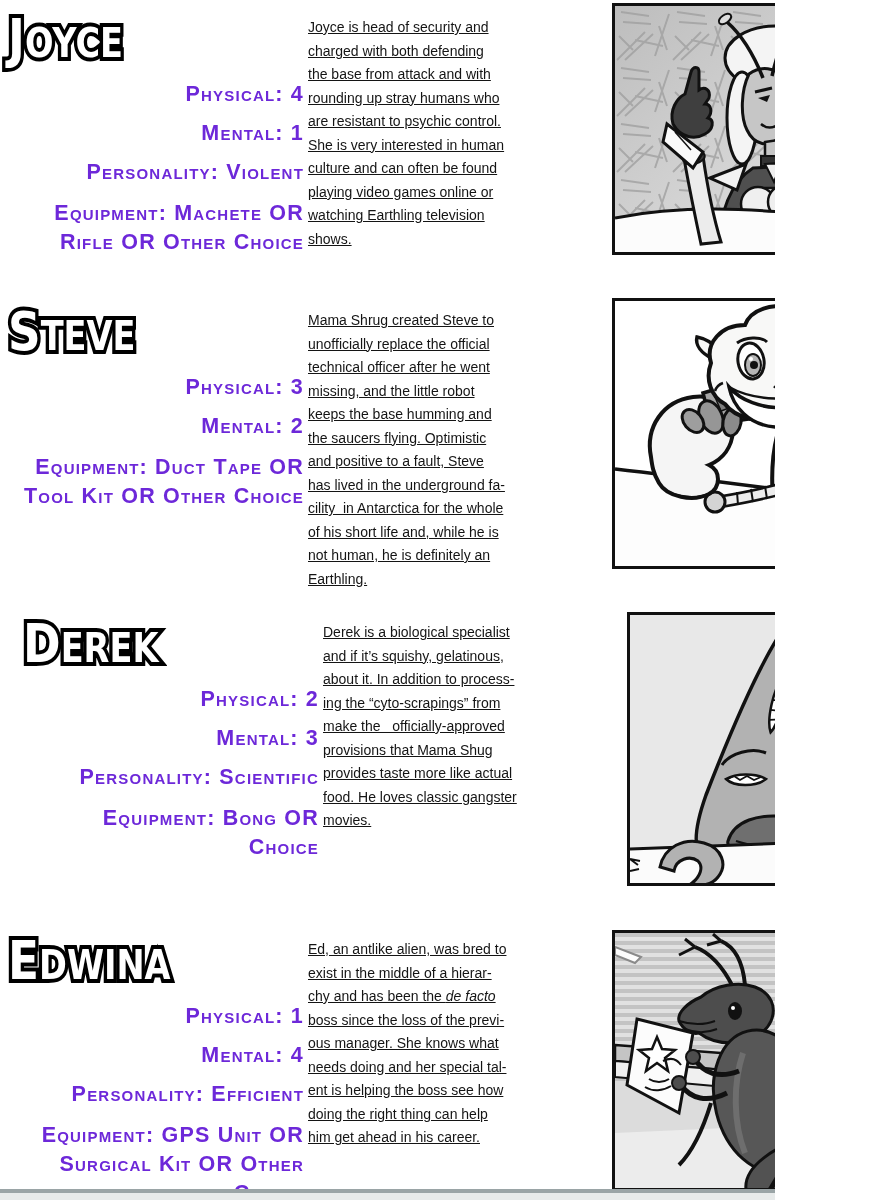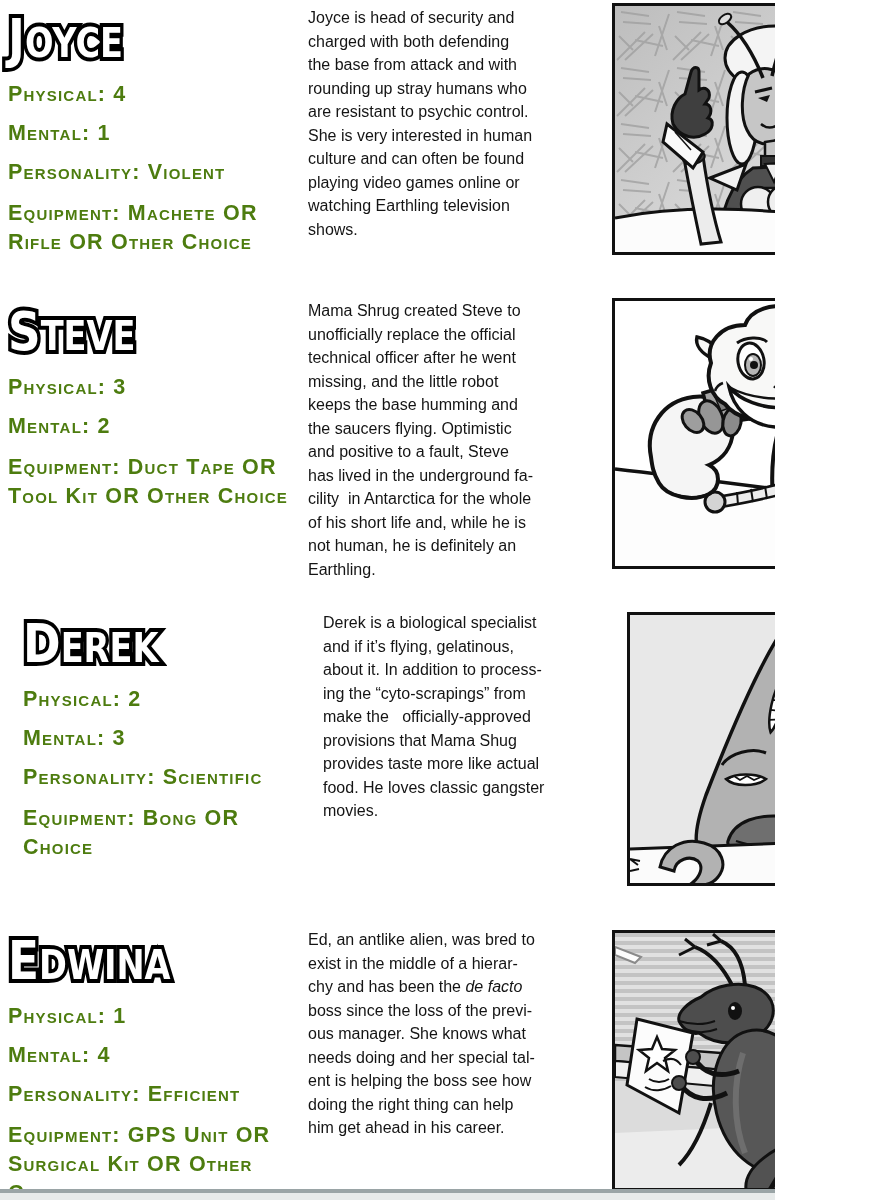--- a/index.html
+++ b/index.html
@@ -14,23 +14,23 @@
   .col-mid{position:absolute;left:308px;top:0;width:292px;}
   .col-right{position:absolute;left:612px;top:0;width:277px;}
   .char-name{margin:10px 0 14px 0;font-family:"DejaVu Sans",sans-serif;font-weight:bold;
         font-size:40px;line-height:1.08;color:#fff;text-transform:uppercase;white-space:nowrap;
         -webkit-text-stroke:8px #000;paint-order:stroke fill;
         text-shadow:2px 2px 0 #000,-2px 2px 0 #000,2px -2px 0 #000,-2px -2px 0 #000,
                     0 3px 0 #000,0 -3px 0 #000,3px 0 0 #000,-3px 0 0 #000;
         transform:scaleX(.84);transform-origin:left top;}
   .char-name::first-letter{font-size:54px;}
   .stat{font-weight:bold;font-variant:small-caps;font-size:21.5px;letter-spacing:1.2px;
-        line-height:24px;margin-bottom:15px;color:#4d7c0f;}
+        line-height:24px;margin-bottom:15px;color:#6d28d9;text-align:right;}
   .stat.equipment div{line-height:29px;}
-  .desc{font-size:16px;line-height:23.5px;padding-top:6px;color:#141414;}
+  .desc{font-size:14px;line-height:23.5px;padding-top:16px;color:#141414;text-decoration:underline;}
   .desc div{white-space:pre;}
   .panel{border:3px solid #111;background:#fff;line-height:0;}
   .r1 .panel{margin-top:3px;width:267px;}
   .r2 .panel{margin-top:5px;width:267px;}
   .r3 .panel{margin-top:7px;width:268px;}
   .r4 .panel{margin-top:8px;width:267px;}
   .bottom-rule{position:absolute;left:0;top:1189px;width:889px;height:4px;background:#9aa4a6;}
   .bottom-tail{position:absolute;left:0;top:1193px;width:889px;height:7px;background:#e7eaea;}
   svg{display:block;}
 </style>
@@ -196,21 +196,21 @@
       <div class="stat">Mental: 3</div>
       <div class="stat">Personality: Scientific</div>
       <div class="stat equipment">
           <div>Equipment: Bong OR</div>
           <div>Choice</div>
         </div>
     </div>
     <div class="col-mid">
       <div class="desc">
           <div>Derek is a biological specialist</div>
-          <div>and if it’s flying, gelatinous,</div>
+          <div>and if it’s squishy, gelatinous,</div>
           <div>about it. In addition to process-</div>
           <div>ing the “cyto-scrapings” from</div>
           <div>make the   officially-approved</div>
           <div>provisions that Mama Shug</div>
           <div>provides taste more like actual</div>
           <div>food. He loves classic gangster</div>
           <div>movies.</div>
         </div>
     </div>
     <div class="col-right">

